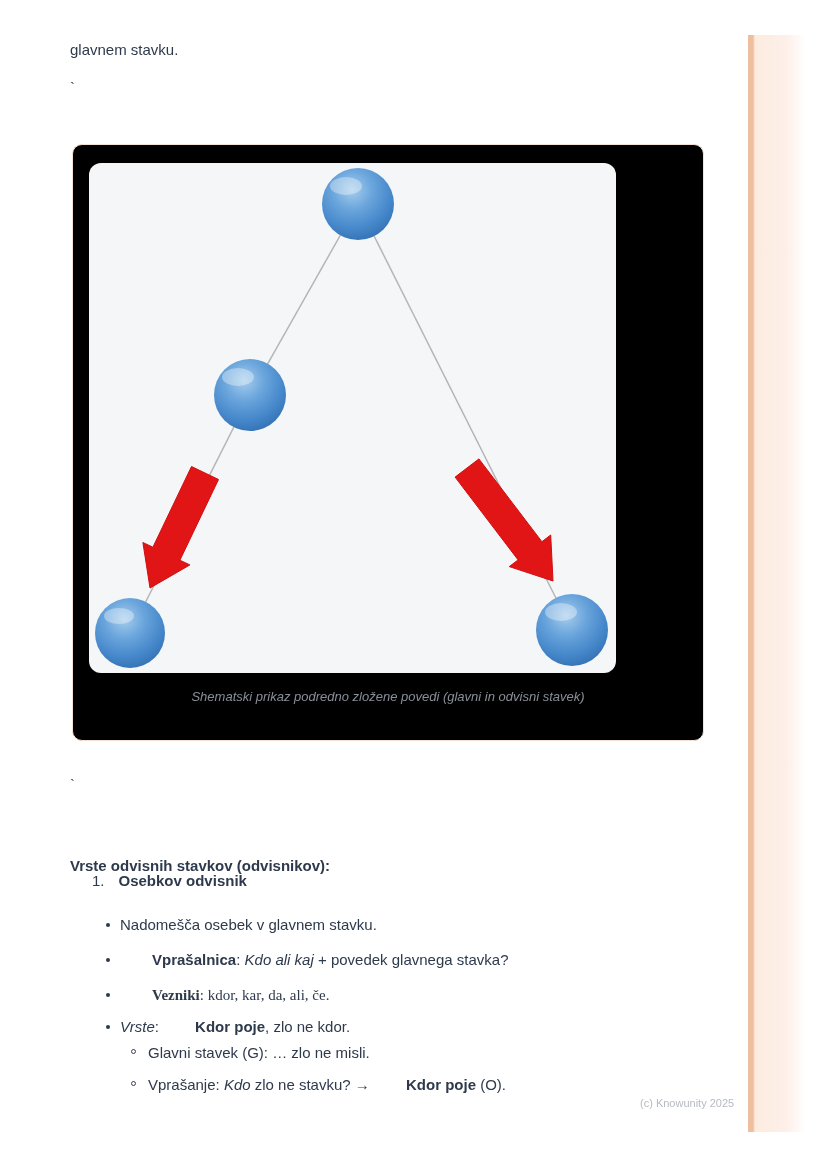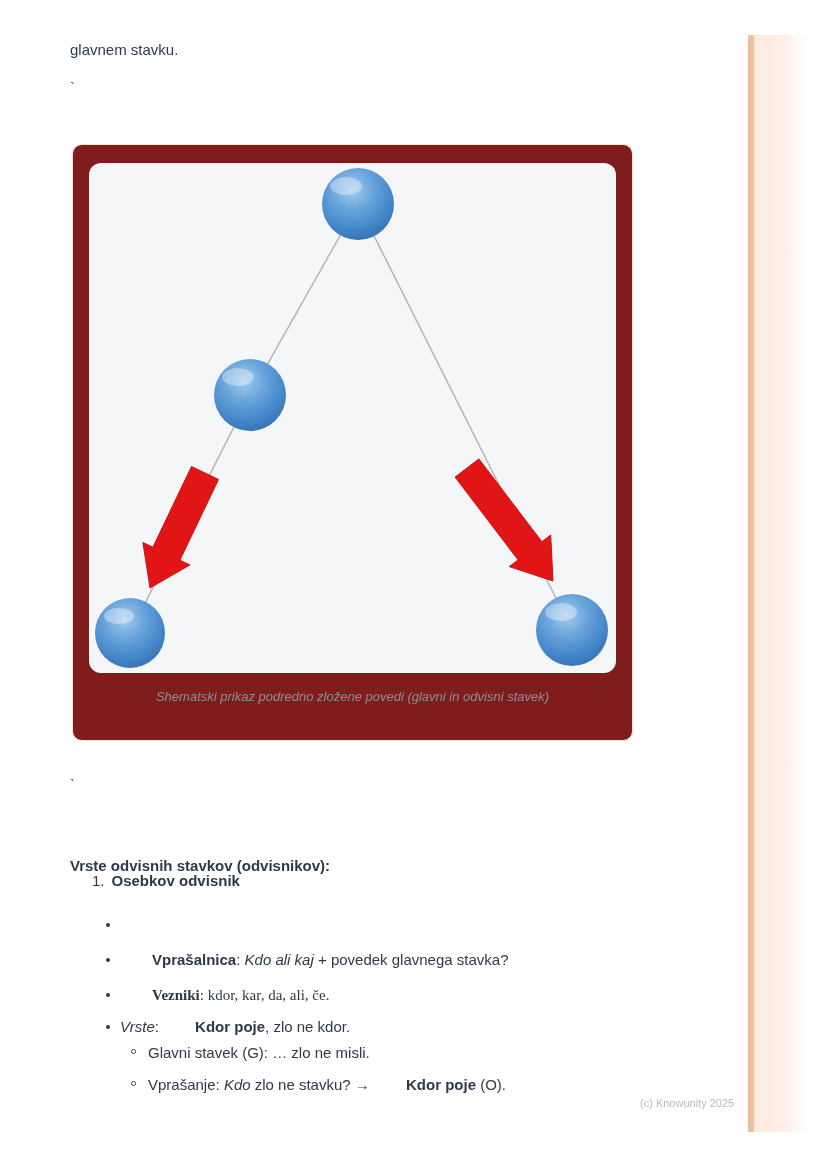--- a/index.html
+++ b/index.html
@@ -13,22 +13,22 @@
     overflow:hidden;
   }
 
   .textline { position:absolute; white-space:nowrap; }
   .seg-b { font-weight:700;margin-left:32px; }
   .seg-i { font-style:italic; }
 
   
   .figure-card {
     position:absolute; left:72px; top:144px;
-    width:561px; height:597px;
-    background:#7f1d1d;
+    width:632px; height:597px;
+    background:#000000;
     border:1px solid #f5e0d3;
     border-radius:10px;
   }
   .figure-panel {
     position:absolute; left:16px; top:18px;
     width:527px; height:510px;
     background:#f4f6f8;
     border-radius:12px;
     overflow:hidden;
   }
@@ -37,21 +37,21 @@
     position:absolute; left:0; right:0; top:542px;
     text-align:center;
     font-style:italic;
     font-size:13px;
     color:#898f98;
   }
 
   
   .numbered-item { position:absolute; left:92px; top:871px; white-space:nowrap; }
   .numbered-item .num { font-weight:400; }
-  .numbered-item .ttl { font-weight:700; margin-left:7px; }
+  .numbered-item .ttl { font-weight:700; margin-left:14px; }
 
   .bullet { position:absolute; left:120px; white-space:nowrap; }
   .bullet .dot {
     position:absolute; left:-14px; top:8px;
     width:4px; height:4px; border-radius:50%;
     background:#2e3a4c;
   }
   .subbullet { position:absolute; left:148px; white-space:nowrap; }
   .subbullet .ring {
     position:absolute; left:-17px; top:6px;
@@ -129,20 +129,21 @@
 <div class="tick" style="top:775px;">`</div>
 
 <div class="heading">Vrste odvisnih stavkov (odvisnikov):</div>
 
 <div class="numbered-item">
   <span class="num">1.</span><span class="ttl">Osebkov odvisnik</span>
 </div>
 
 <div class="bullet" style="top:915px;">
   <span class="dot"></span>
+  <span>Nadomešča osebek v glavnem stavku.</span>
 </div>
 
 <div class="bullet" style="top:950px;">
   <span class="dot"></span>
   <span class="seg-b">Vprašalnica</span><span>: </span><span class="seg-i">Kdo ali kaj</span><span> + povedek glavnega stavka?</span>
 </div>
 
 <div class="bullet" style="top:985px;font-family:Liberation Serif, serif;">
   <span class="dot"></span>
   <span class="seg-b">Vezniki</span><span>: kdor, kar, da, ali, če.</span>

